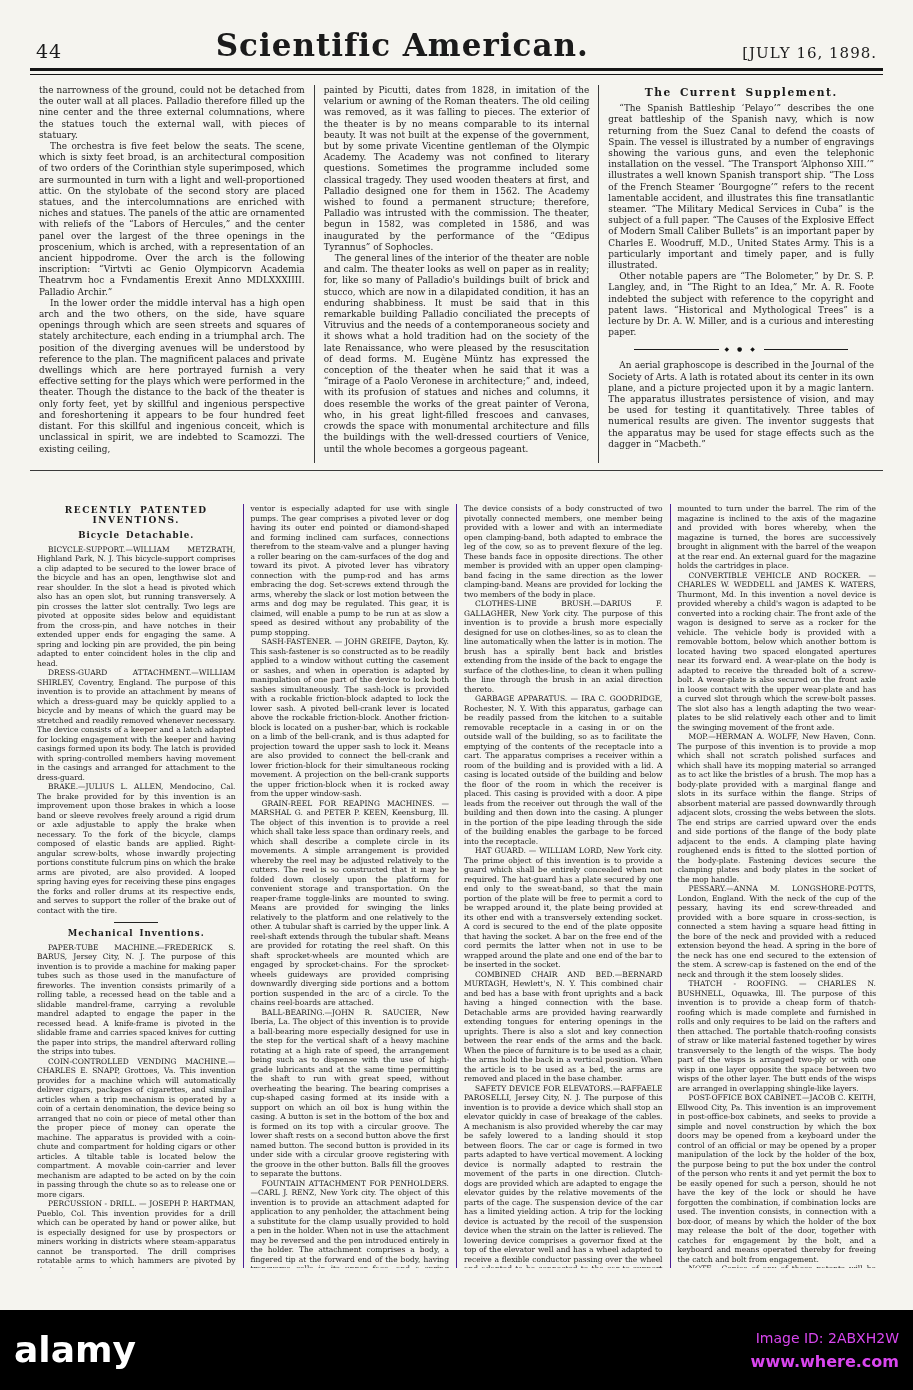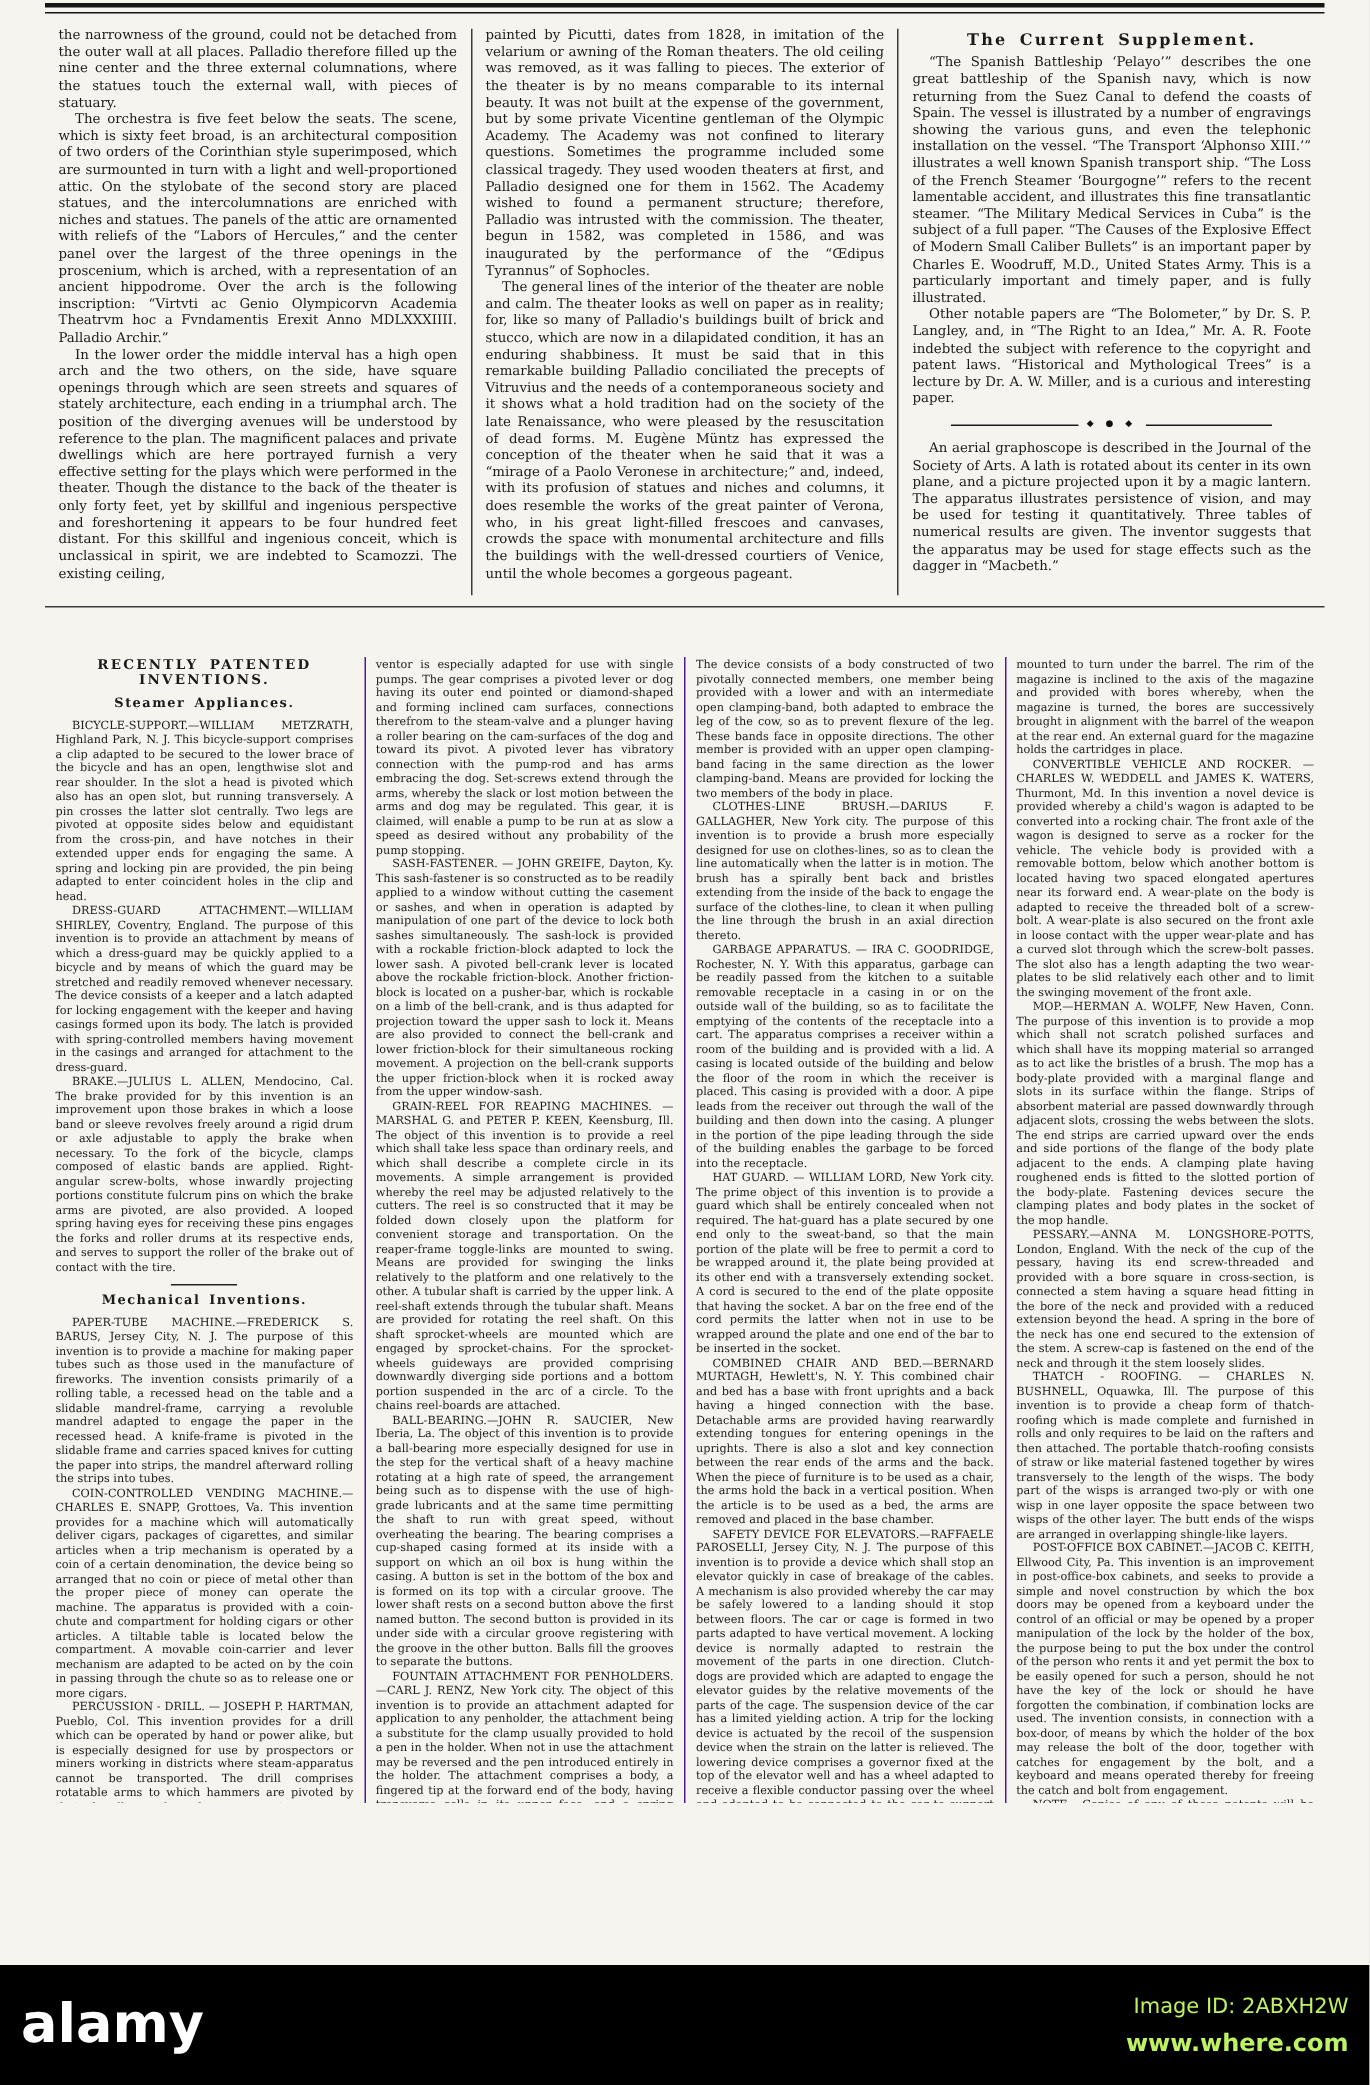--- a/index.html
+++ b/index.html
@@ -32,30 +32,35 @@
   .col-head{font-weight:bold;text-align:center;font-size:1.2em;letter-spacing:1.5px;margin:2px 0 5px;word-spacing:3px;}
   .col-sub{font-weight:bold;text-align:center;font-size:1.15em;letter-spacing:1px;margin:6px 0 4px;word-spacing:2px;}
   .short-rule{width:44px;border-top:1px solid #222;margin:7px auto 6px;}
   .fancy-divider{display:flex;align-items:center;gap:6px;margin:8px 26px;}
   .fancy-divider::before,.fancy-divider::after{content:"";flex:1;border-top:1px solid #1a1a1a;}
   .fancy-divider .dots{font-size:6px;letter-spacing:3px;color:#111;line-height:1;}
 
   
   .alamy-bar{height:80px;background:#000;display:flex;align-items:center;justify-content:space-between;padding:0 14px;box-sizing:border-box;}
   .alamy-logo{color:#fff;font-family:"DejaVu Sans","Liberation Sans",sans-serif;font-weight:bold;font-size:36px;letter-spacing:0px;line-height:1;}
-  .bar-right{text-align:right;color:#bef264;font-family:"DejaVu Sans","Liberation Sans",sans-serif;}
+  .bar-right{text-align:right;color:#d946ef;font-family:"DejaVu Sans","Liberation Sans",sans-serif;}
   .image-id{font-size:14px;margin-bottom:6px;}
   .alamy-url{font-size:16px;font-weight:bold;}
 </style>
 </head>
 <body>
 
 <div class="frame">
   <div class="page">
 
+    <div class="header">
+      <span class="page-number">44</span>
+      <span class="masthead">Scientific American.</span>
+      <span class="issue-date">[JULY 16, 1898.</span>
+    </div>
     <div class="double-rule"></div>
 
     <div class="top-section">
       <div class="top-col">
           <p class="para noindent">the narrowness of the ground, could not be detached from the outer wall at all places.  Palladio therefore filled up the nine center and the three external columnations, where the statues touch the external wall, with pieces of statuary.</p>
           <p class="para">The orchestra is five feet below the seats.  The scene, which is sixty feet broad, is an architectural composition of two orders of the Corinthian style superimposed, which are surmounted in turn with a light and well-proportioned attic.  On the stylobate of the second story are placed statues, and the intercolumnations are enriched with niches and statues.  The panels of the attic are ornamented with reliefs of the “Labors of Hercules,” and the center panel over the largest of the three openings in the proscenium, which is arched, with a representation of an ancient hippodrome.  Over the arch is the following inscription:  “Virtvti ac Genio Olympicorvn Academia Theatrvm hoc a Fvndamentis Erexit Anno MDLXXXIIII.  Palladio Archir.”</p>
           <p class="para">In the lower order the middle interval has a high open arch and the two others, on the side, have square openings through which are seen streets and squares of stately architecture, each ending in a triumphal arch.  The position of the diverging avenues will be understood by reference to the plan.  The magnificent palaces and private dwellings which are here portrayed furnish a very effective setting for the plays which were performed in the theater.  Though the distance to the back of the theater is only forty feet, yet by skillful and ingenious perspective and foreshortening it appears to be four hundred feet distant.  For this skillful and ingenious conceit, which is unclassical in spirit, we are indebted to Scamozzi.  The existing ceiling,</p>
         </div>
       <div class="top-col">
           <p class="para noindent">painted by Picutti, dates from 1828, in imitation of the velarium or awning of the Roman theaters.  The old ceiling was removed, as it was falling to pieces.  The exterior of the theater is by no means comparable to its internal beauty.  It was not built at the expense of the government, but by some private Vicentine gentleman of the Olympic Academy.  The Academy was not confined to literary questions.  Sometimes the programme included some classical tragedy.  They used wooden theaters at first, and Palladio designed one for them in 1562.  The Academy wished to found a permanent structure; therefore, Palladio was intrusted with the commission.  The theater, begun in 1582, was completed in 1586, and was inaugurated by the performance of the “Œdipus Tyrannus” of Sophocles.</p>
@@ -70,21 +75,21 @@
           </div>
           <p class="para">An aerial graphoscope is described in the Journal of the Society of Arts.  A lath is rotated about its center in its own plane, and a picture projected upon it by a magic lantern.  The apparatus illustrates persistence of vision, and may be used for testing it quantitatively.  Three tables of numerical results are given.  The inventor suggests that the apparatus may be used for stage effects such as the dagger in “Macbeth.”</p>
         </div>
     </div>
 
     <div class="mid-rule"></div>
 
     <div class="bottom-section">
       <div class="bot-col">
           <div class="col-head">RECENTLY PATENTED INVENTIONS.</div>
-          <div class="col-sub">Steamer Appliances.</div>
+          <div class="col-sub">Bicycle Detachable.</div>
           <p class="para">BICYCLE-SUPPORT.—WILLIAM METZRATH, Highland Park, N. J.  This bicycle-support comprises a clip adapted to be secured to the lower brace of the bicycle and has an open, lengthwise slot and rear shoulder.  In the slot a head is pivoted which also has an open slot, but running transversely.  A pin crosses the latter slot centrally.  Two legs are pivoted at opposite sides below and equidistant from the cross-pin, and have notches in their extended upper ends for engaging the same.  A spring and locking pin are provided, the pin being adapted to enter coincident holes in the clip and head.</p>
           <p class="para">DRESS-GUARD ATTACHMENT.—WILLIAM SHIRLEY, Coventry, England.  The purpose of this invention is to provide an attachment by means of which a dress-guard may be quickly applied to a bicycle and by means of which the guard may be stretched and readily removed whenever necessary.  The device consists of a keeper and a latch adapted for locking engagement with the keeper and having casings formed upon its body.  The latch is provided with spring-controlled members having movement in the casings and arranged for attachment to the dress-guard.</p>
           <p class="para">BRAKE.—JULIUS L. ALLEN, Mendocino, Cal.  The brake provided for by this invention is an improvement upon those brakes in which a loose band or sleeve revolves freely around a rigid drum or axle adjustable to apply the brake when necessary.  To the fork of the bicycle, clamps composed of elastic bands are applied.  Right-angular screw-bolts, whose inwardly projecting portions constitute fulcrum pins on which the brake arms are pivoted, are also provided.  A looped spring having eyes for receiving these pins engages the forks and roller drums at its respective ends, and serves to support the roller of the brake out of contact with the tire.</p>
           <div class="short-rule"></div>
           <div class="col-sub">Mechanical Inventions.</div>
           <p class="para">PAPER-TUBE MACHINE.—FREDERICK S. BARUS, Jersey City, N. J.  The purpose of this invention is to provide a machine for making paper tubes such as those used in the manufacture of fireworks.  The invention consists primarily of a rolling table, a recessed head on the table and a slidable mandrel-frame, carrying a revoluble mandrel adapted to engage the paper in the recessed head.  A knife-frame is pivoted in the slidable frame and carries spaced knives for cutting the paper into strips, the mandrel afterward rolling the strips into tubes.</p>
           <p class="para">COIN-CONTROLLED VENDING MACHINE.—CHARLES E. SNAPP, Grottoes, Va.  This invention provides for a machine which will automatically deliver cigars, packages of cigarettes, and similar articles when a trip mechanism is operated by a coin of a certain denomination, the device being so arranged that no coin or piece of metal other than the proper piece of money can operate the machine.  The apparatus is provided with a coin-chute and compartment for holding cigars or other articles.  A tiltable table is located below the compartment.  A movable coin-carrier and lever mechanism are adapted to be acted on by the coin in passing through the chute so as to release one or more cigars.</p>
           <p class="para">PERCUSSION - DRILL. — JOSEPH P. HARTMAN, Pueblo, Col.  This invention provides for a drill which can be operated by hand or power alike, but is especially designed for use by prospectors or miners working in districts where steam-apparatus cannot be transported.  The drill comprises rotatable arms to which hammers are pivoted by their handles and made to come into contact successively with the head of a drill or a socket containing the drill.  A circular hammer track controls the path of the hammers.  Springs are connected to the hammers and hold them at all times against the track.  Means for increasing the tension on the springs at certain predetermined points are also provided.</p>
         </div>
       <div class="bot-col">

